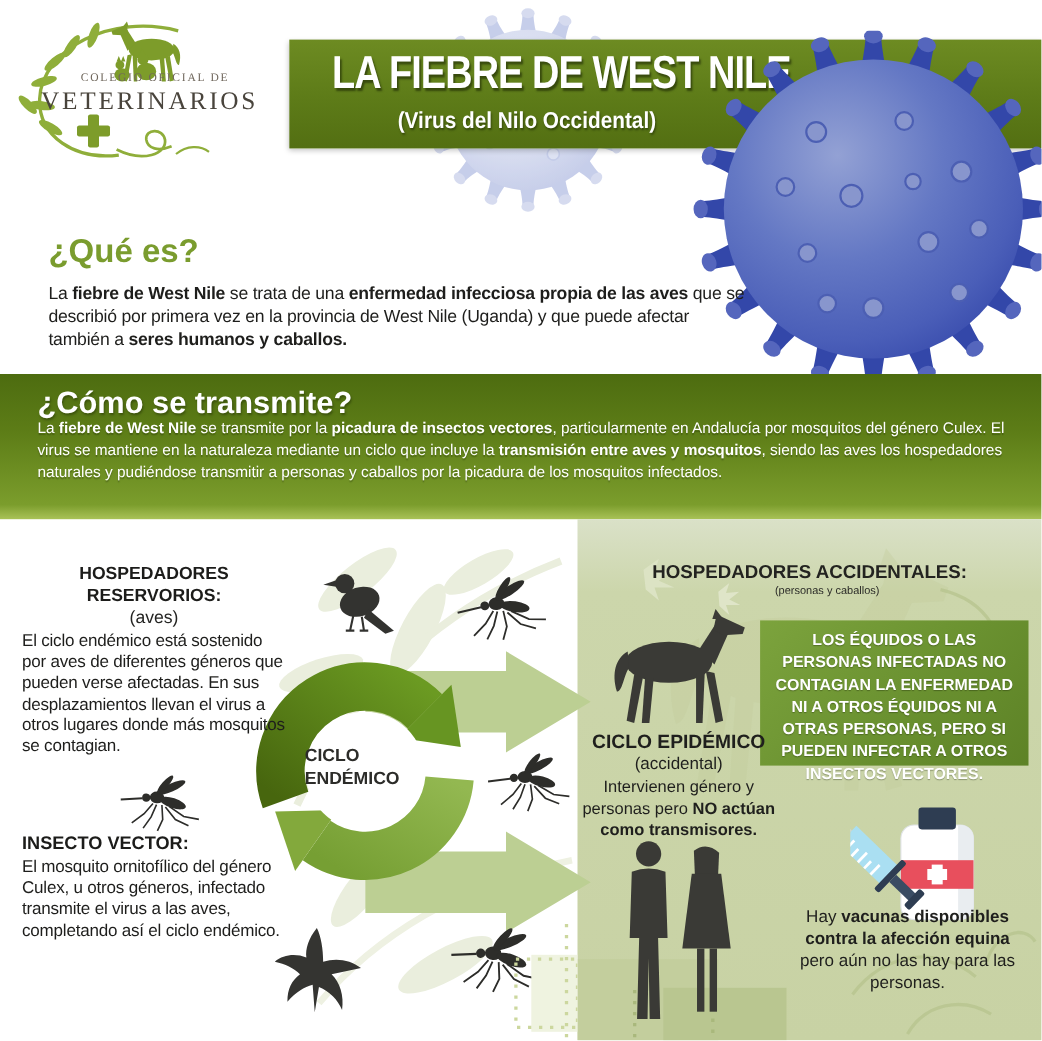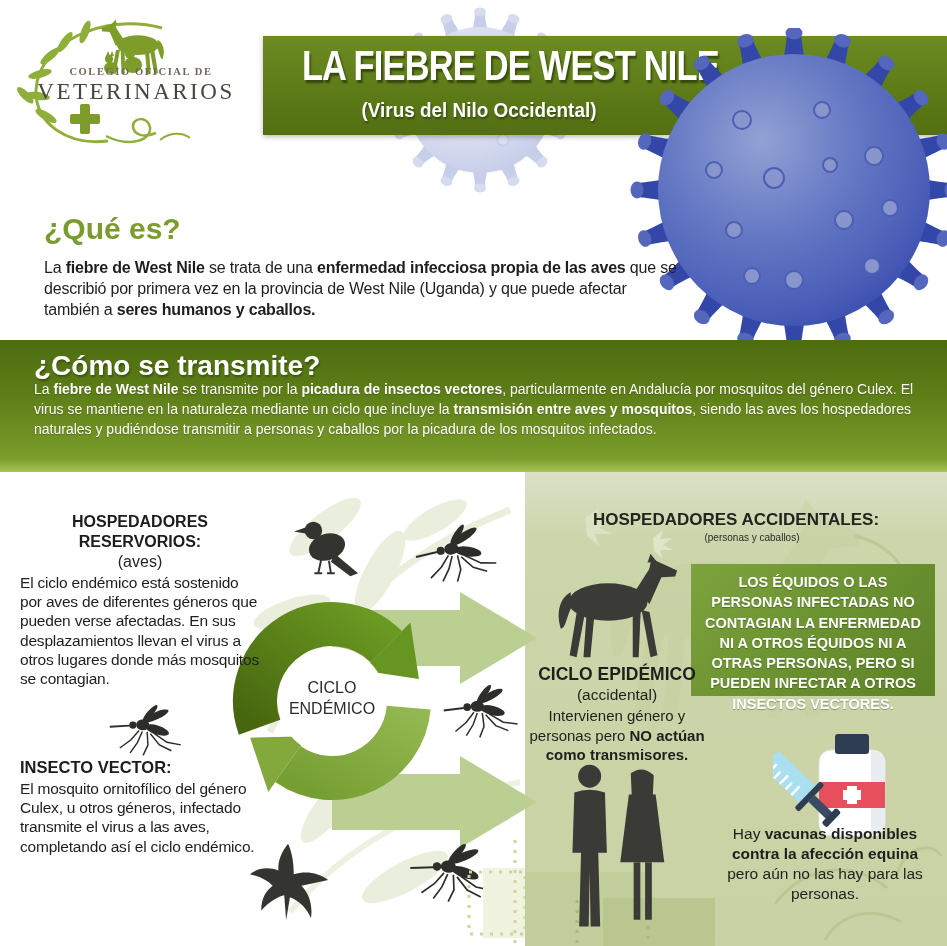--- a/index.html
+++ b/index.html
@@ -3,21 +3,21 @@
 <meta charset="utf-8">
 <style>
   html,body{margin:0;padding:0;background:#fff;font-family:"Liberation Sans",sans-serif;}
   .stage{position:relative;width:947px;height:946px;background:#fff;overflow:hidden;}
   .abs{position:absolute;}
   b{font-weight:700;}
   svg{display:block;}
 
   
   .logo-l1{left:58px;top:66px;width:166px;text-align:center;font-size:10.5px;letter-spacing:1.6px;
-           color:#6f675c;text-transform:uppercase;font-family:"Liberation Serif",serif;font-weight:bold;}
+           color:#6f675c;text-transform:uppercase;font-family:"Liberation Serif",serif;}
   .logo-l2{left:28px;top:79px;width:216px;text-align:center;font-size:23px;letter-spacing:2.5px;
            color:#49443c;text-transform:uppercase;font-family:"Liberation Serif",serif;}
   .logo-l3{left:78px;top:107px;width:172px;text-align:center;font-size:19px;letter-spacing:2px;
            color:#49443c;text-transform:uppercase;font-family:"Liberation Serif",serif;}
 
   
   .banner{left:263px;top:36px;width:684px;height:99px;
           background:linear-gradient(180deg,#6d8b22 0%,#5d7b18 55%,#536f12 100%);
           box-shadow:0 2px 5px rgba(0,0,0,.25);}
   .banner-title{left:0;top:6px;width:432px;text-align:center;color:#fff;font-weight:700;
@@ -53,21 +53,21 @@
 
   
   .reserv{left:20px;top:512px;width:240px;}
   .reserv .h{font-weight:700;font-size:16px;text-align:center;width:175px;margin:0 auto;color:#1c1c1a;line-height:1.25;}
   .reserv .s{text-align:center;font-size:16px;color:#242422;margin-top:1px;}
   .reserv .p{font-size:15.5px;line-height:1.24;color:#1e1e1c;margin-top:2px;letter-spacing:-.2px;}
   .insecto{left:20px;top:758px;width:240px;}
   .insecto .h{font-weight:700;font-size:16.5px;color:#1c1c1a;}
   .insecto .p{font-size:15.5px;line-height:1.24;color:#1e1e1c;margin-top:2px;letter-spacing:-.2px;}
 
-  .cycle-label{left:277px;top:678px;width:110px;text-align:center;font-weight:400;
+  .cycle-label{left:277px;top:678px;width:110px;text-align:left;font-weight:700;
                font-size:16px;line-height:1.3;color:#2c2c29;}
 </style>
 </head>
 <body>
 
 <svg width="0" height="0" style="position:absolute" aria-hidden="true">
   <defs>
     <g id="sym-mosquito" fill="currentColor" stroke="currentColor">
       <line x1="2" y1="36" x2="26" y2="33" stroke-width="2.2"></line>
       <circle cx="30" cy="32" r="4.5" stroke="none"></circle>

